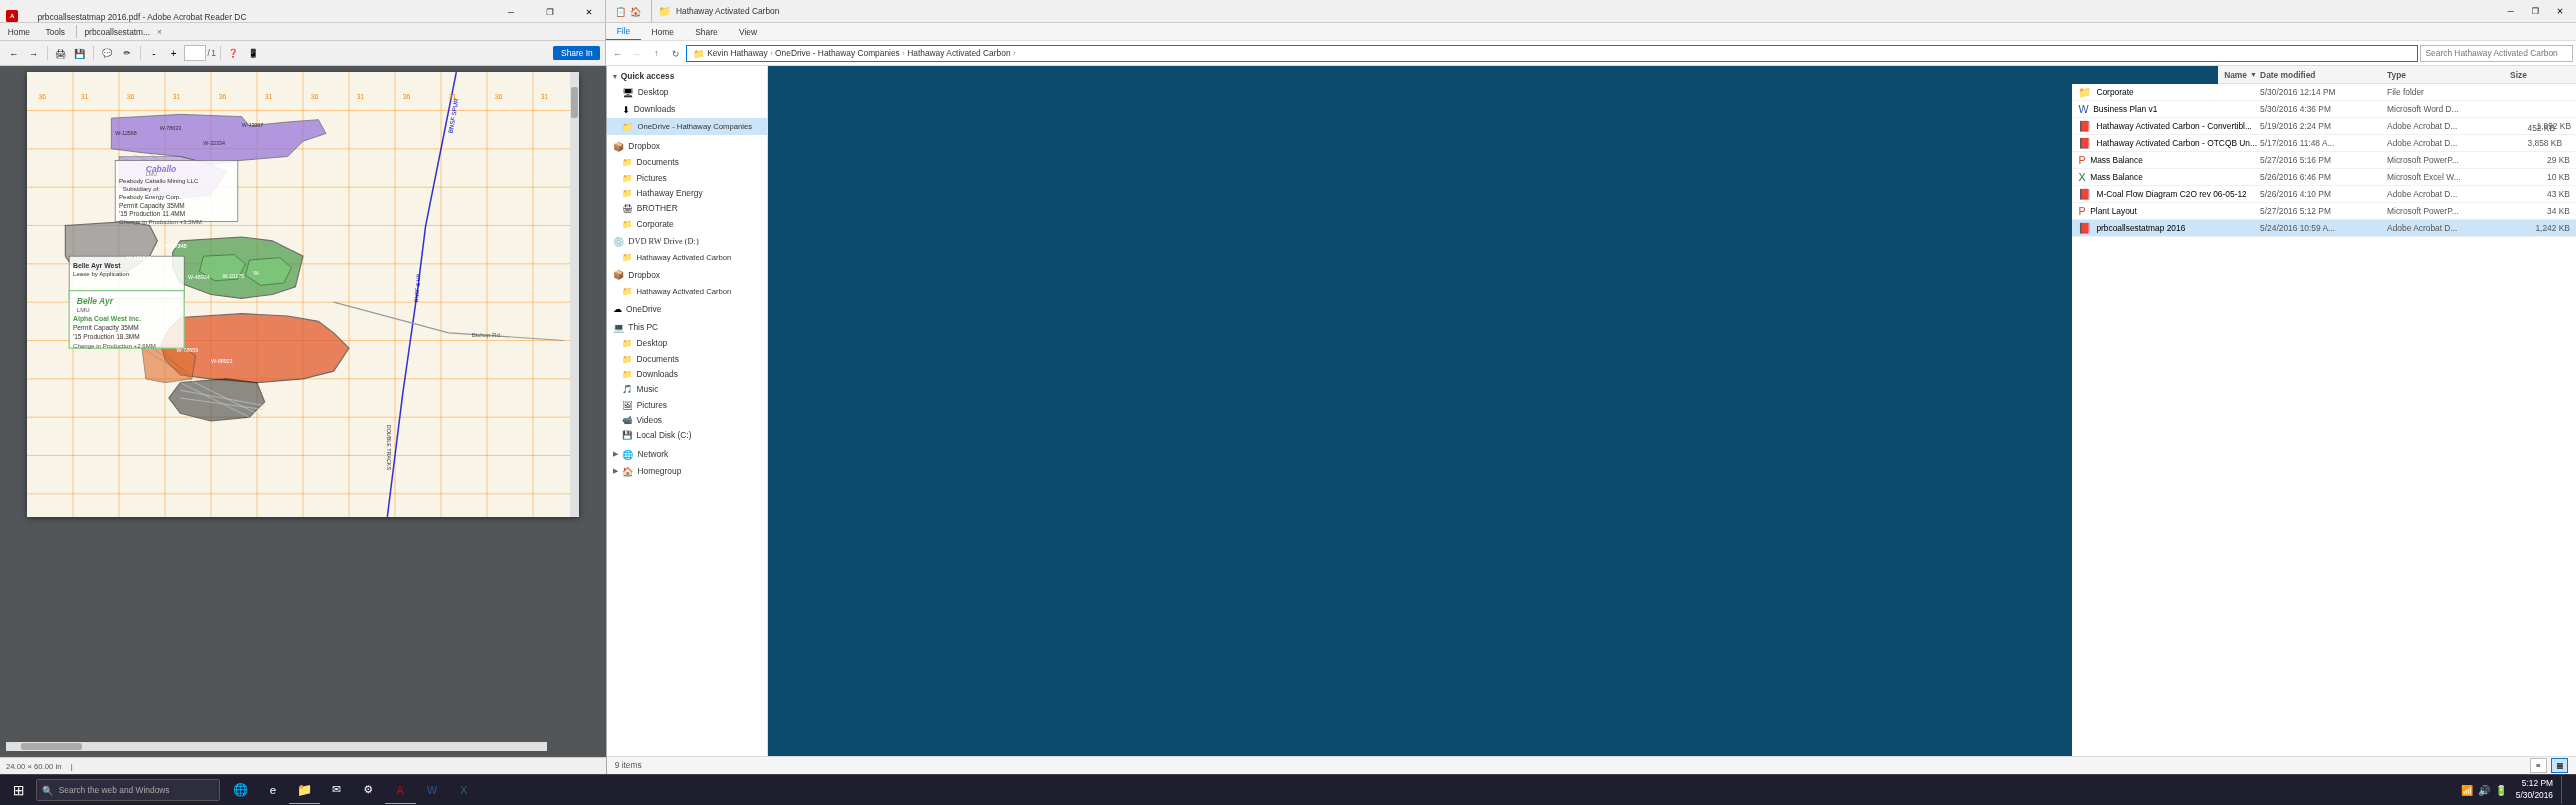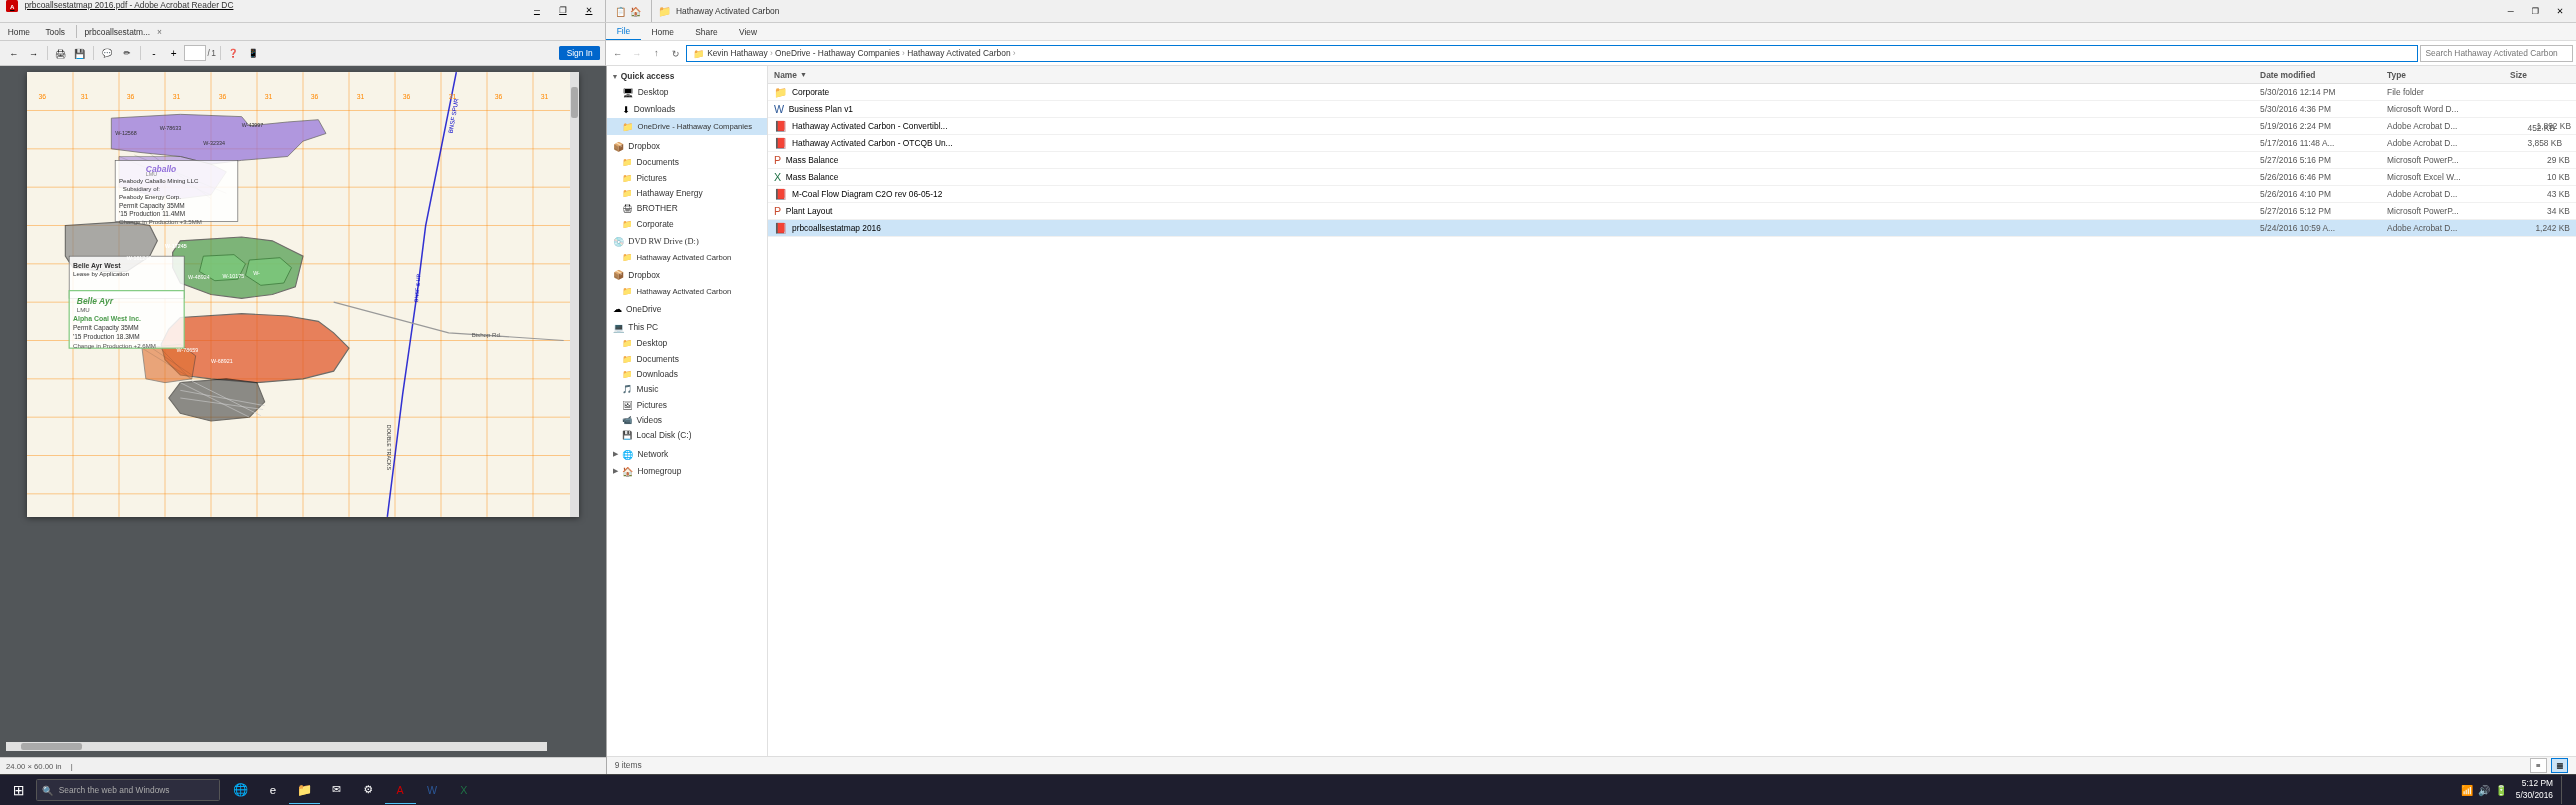--- a/index.html
+++ b/index.html
@@ -14,21 +14,21 @@
       flex-direction: column;
     }
   </style>
 </head>
 <body>
 
 <div style="display:flex; flex-direction:column; width:2576px; height:805px;">
 
   <div style="display:flex; height:23px; background:#f0f0f0; border-bottom:0.8px solid #ccc; flex-shrink:0;">
 
-    <div style="width:606px; display:flex; align-items:flex-start; padding:0 6.1px; gap:6px; border-right:0.8px solid #bbb;text-decoration:underline;">
+    <div style="width:606px; display:flex; align-items:flex-end; padding:0 6.1px; gap:19px; border-right:0.8px solid #bbb;">
       <div style="width:12.3px;height:12.3px;background:#cc0000;border-radius:1.5px;display:flex;align-items:center;justify-content:center;color:white;font-size:6.1px;font-weight:bold;">A</div>
       <span style="font-size:8.4px;color:#333;flex:1;overflow:hidden;white-space:nowrap;text-overflow:ellipsis;">prbcoallsestatmap 2016.pdf - Adobe Acrobat Reader DC</span>
       <button style="width:20px;height:20px;border:none;background:transparent;cursor:pointer;font-size:8.4px;">─</button>
       <button style="width:20px;height:20px;border:none;background:transparent;cursor:pointer;font-size:8.4px;">❐</button>
       <button style="width:20px;height:20px;border:none;background:transparent;cursor:pointer;font-size:8.4px;">✕</button>
     </div>
 
     <div style="width:46px; display:flex; align-items:center; justify-content:center; gap:3.1px; border-right:0.8px solid #bbb;">
       <span style="font-size:9.2px;">📋</span>
       <span style="font-size:9.2px;">🏠</span>
@@ -75,21 +75,21 @@
       <button style="width:18.4px;height:18.4px;border:none;background:transparent;cursor:pointer;font-size:8.4px;">✏</button>
       <div style="width:0.8px;height:14px;background:#ccc;margin:0 2.3px;"></div>
       <button style="width:18.4px;height:18.4px;border:none;background:transparent;cursor:pointer;font-size:10px;">-</button>
       <button style="width:18.4px;height:18.4px;border:none;background:transparent;cursor:pointer;font-size:10px;">+</button>
       <input style="width: 21.5px; height: 15.3px; border: 0.8px solid rgb(187, 187, 187); text-align: center; font-size: 8.4px;">
       <span style="font-size:8.4px;color:#555;">/ </span>
       <span style="font-size:8.4px;color:#555;">1</span>
       <div style="width:0.8px;height:14px;background:#ccc;margin:0 2.3px;"></div>
       <button style="width:18.4px;height:18.4px;border:none;background:transparent;cursor:pointer;font-size:8.4px;">❓</button>
       <button style="width:18.4px;height:18.4px;border:none;background:transparent;cursor:pointer;font-size:8.4px;">📱</button>
-      <button style="margin-left:auto;padding:2.3px 7.7px;background:#0066cc;color:white;border:none;border-radius:1.5px;cursor:pointer;font-size:8.4px;">Sign In</button>
+      <button style="margin-left:auto;padding:2.3px 7.7px;background:#0066cc;color:white;border:none;border-radius:1.5px;cursor:pointer;font-size:8.4px;">Share In</button>
     </div>
 
     <div style="flex:1; display:flex; align-items:center; background:#fff; border-bottom:0.8px solid #ddd; padding:0 3.1px; gap:2.3px;">
       <button style="width:17px;height:17px;border:none;background:transparent;cursor:pointer;font-size:9.2px;color:#666;">←</button>
       <button style="width:17px;height:17px;border:none;background:transparent;cursor:pointer;font-size:9.2px;color:#ccc;" disabled="">→</button>
       <button style="width:17px;height:17px;border:none;background:transparent;cursor:pointer;font-size:9.2px;color:#666;">↑</button>
       <button style="width:17px;height:17px;border:none;background:transparent;cursor:pointer;font-size:9.2px;color:#666;">↻</button>
       <div style="flex:1;height:17px;border:0.8px solid #0078d7;display:flex;align-items:center;padding:0 6.1px;font-size:8.4px;color:#333;background:#fff;overflow:hidden;gap:2.3px;cursor:pointer;">
         <span style="font-size:9.2px;color:#f0a000;">📁</span>
         <span style="color:#333;">Kevin Hathaway</span>
@@ -348,21 +348,21 @@
             <span style="color:#333;">Network</span>
           </div>
 
           <div style="display:flex;align-items:center;padding:1.5px 6.1px 1.5px 6.1px;gap:3.8px;cursor:pointer;height:17px;">
             <span style="font-size:7px;color:#666;">▶</span>
             <span style="font-size:9.2px;">🏠</span>
             <span style="color:#333;">Homegroup</span>
           </div>
         </div>
 
-        <div style="flex:1; display:flex; flex-direction:column; overflow:hidden;">
+        <div style="flex:1; display:flex; flex-direction:column; overflow:hidden;align-items:flex-end;">
 
           <div style="height:18.4px;background:#f5f5f5;border-bottom:0.8px solid #e0e0e0;display:flex;align-items:center;font-size:8.4px;color:#555;font-weight:600;flex-shrink:0;">
             <div style="flex:1;padding-left:6.1px;cursor:pointer;height:100%;display:flex;align-items:center;">Name <span style="margin-left:3.1px;font-size:7px;">▼</span></div>
             <div style="width:127px;padding-left:3.1px;cursor:pointer;height:100%;display:flex;align-items:center;flex-shrink:0;">Date modified</div>
             <div style="width:123px;padding-left:3.1px;cursor:pointer;height:100%;display:flex;align-items:center;flex-shrink:0;">Type</div>
             <div style="width:69px;padding-left:3.1px;cursor:pointer;height:100%;display:flex;align-items:center;flex-shrink:0;">Size</div>
           </div>
 
           <div style="flex:1;overflow-y:auto;background:#fff;">
 

